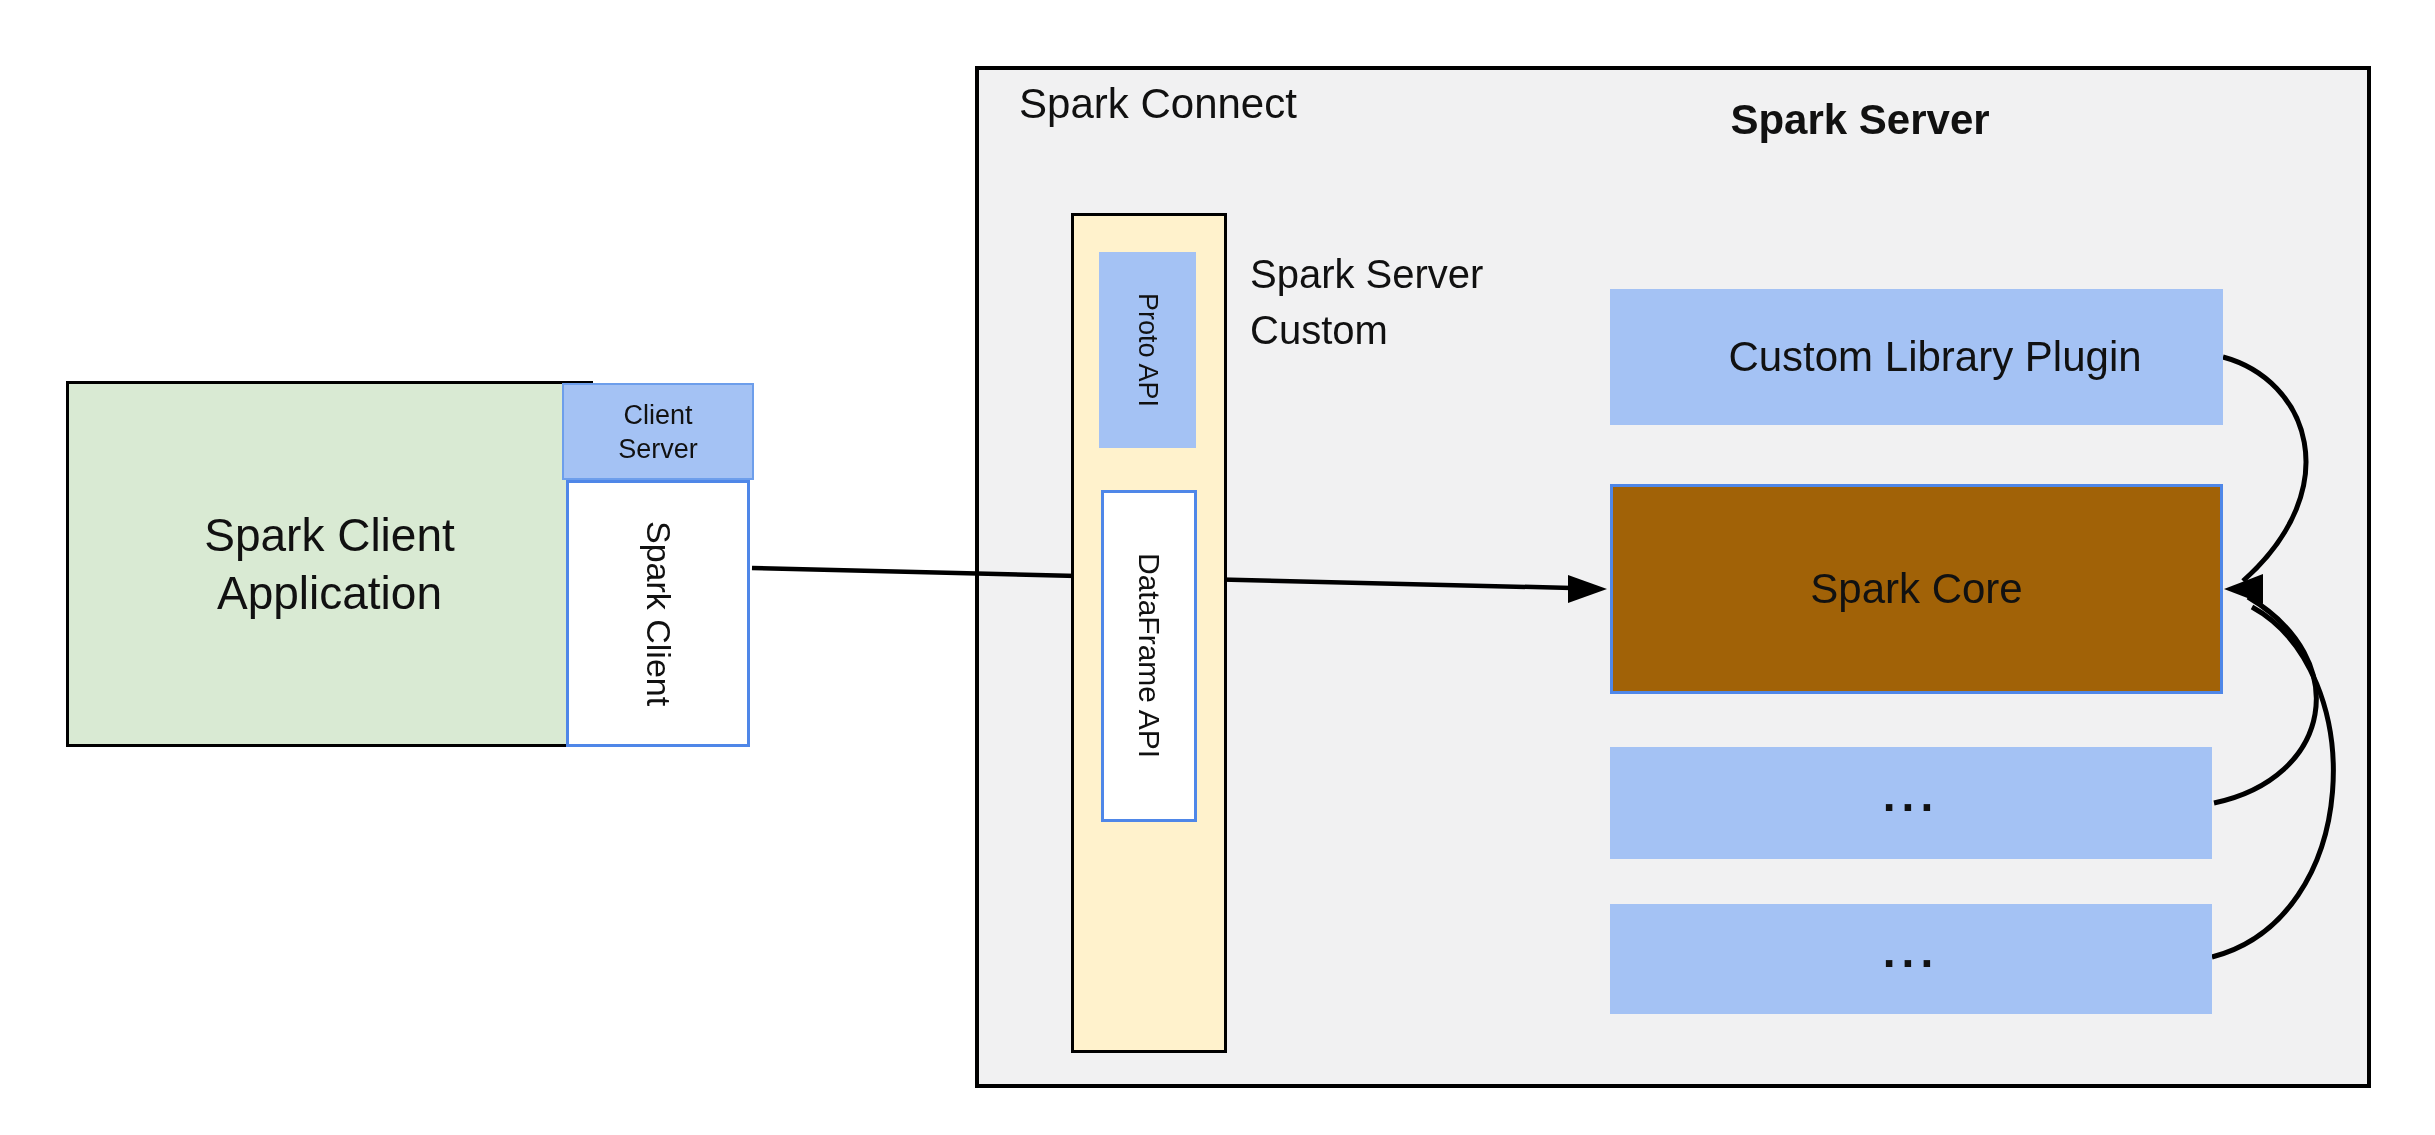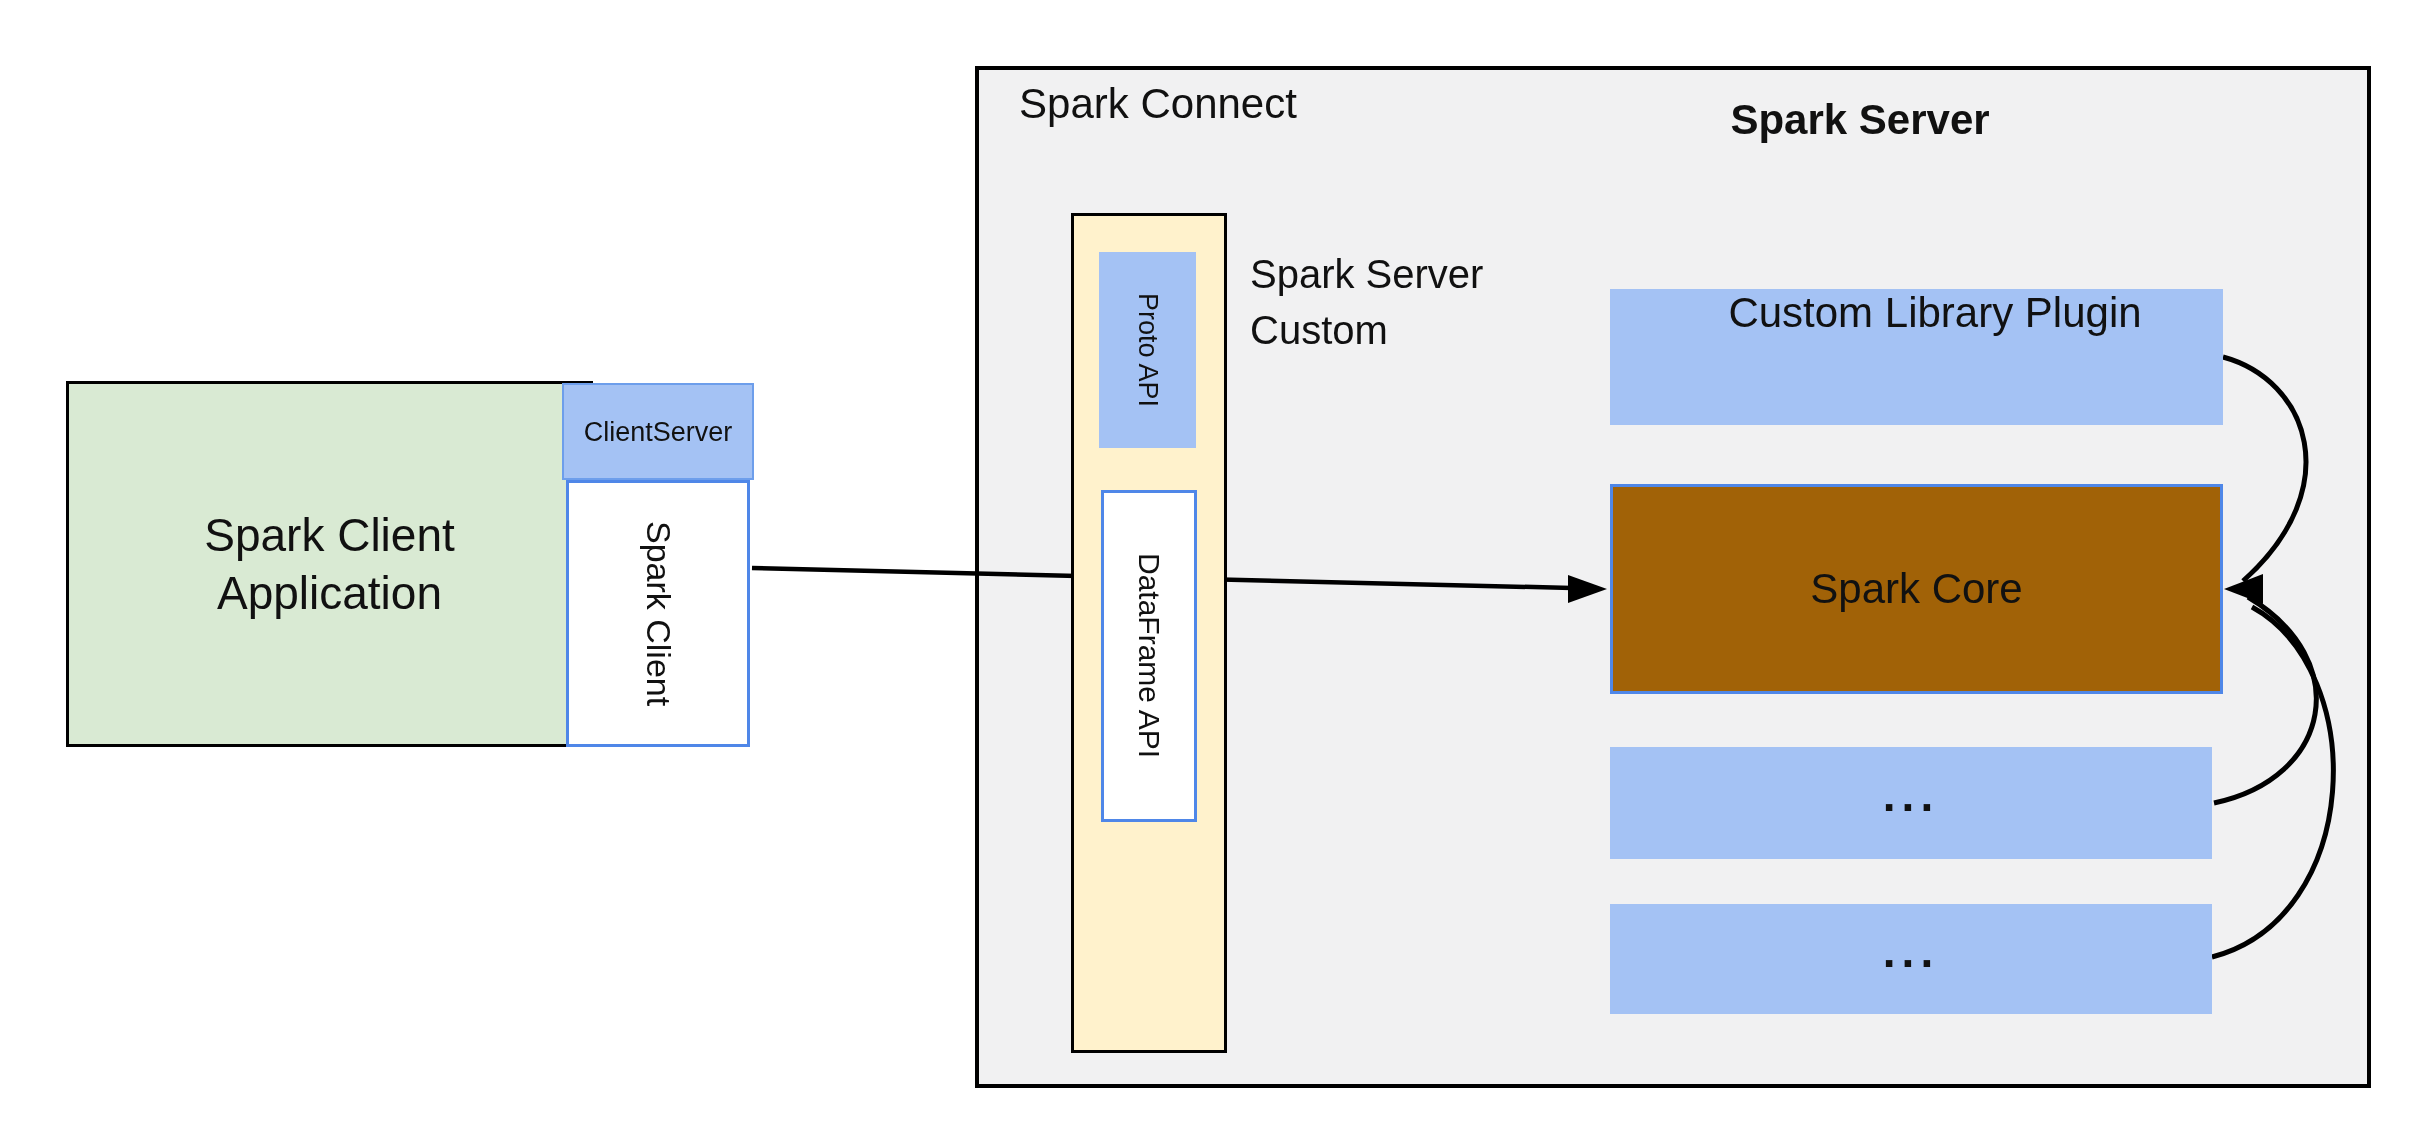--- a/index.html
+++ b/index.html
@@ -24,21 +24,21 @@
   }
   .green-box {
     left: 66px; top: 381px; width: 527px; height: 366px;
     background: #d9ead3; border: 3px solid #000000;
     display: flex; flex-direction: column; align-items: center; justify-content: center;
     font-size: 46px; line-height: 58px; text-align: center;
   }
   .client-package {
     left: 562px; top: 383px; width: 192px; height: 97px;
     background: #a4c2f4; border: 2px solid #6d9eeb;
-    display: flex; flex-direction: row; align-items: center; justify-content: center;
+    display: flex; flex-direction: column; align-items: center; justify-content: center;
     font-size: 27px; line-height: 34px; text-align: center;
   }
   .spark-client-box {
     left: 566px; top: 480px; width: 184px; height: 267px;
     background: #ffffff; border: 3px solid #4f87e8;
     display: flex; align-items: center; justify-content: center;
   }
   .vtext {
     writing-mode: vertical-rl; text-orientation: mixed;
     white-space: nowrap;
@@ -69,21 +69,21 @@
     display: flex; align-items: center; justify-content: center;
   }
   .dataframe-box .vtext { font-size: 30px; }
   .server-library-label {
     left: 1250px; top: 246px; width: 360px;
     font-size: 40px; line-height: 56px; text-align: left;
   }
   .plugin-box {
     left: 1610px; top: 289px; width: 613px; height: 136px;
     background: #a4c2f4;
-    display: flex; align-items: flex-start; justify-content: center;
+    display: flex; align-items: center; justify-content: center;
     font-size: 42px;
     padding-left: 37px;
   }
   .core-box {
     left: 1610px; top: 484px; width: 613px; height: 210px;
     background: #a16207; border: 3px solid #4f87e8;
     display: flex; align-items: center; justify-content: center;
     font-size: 42px;
   }
   .dots-box {

